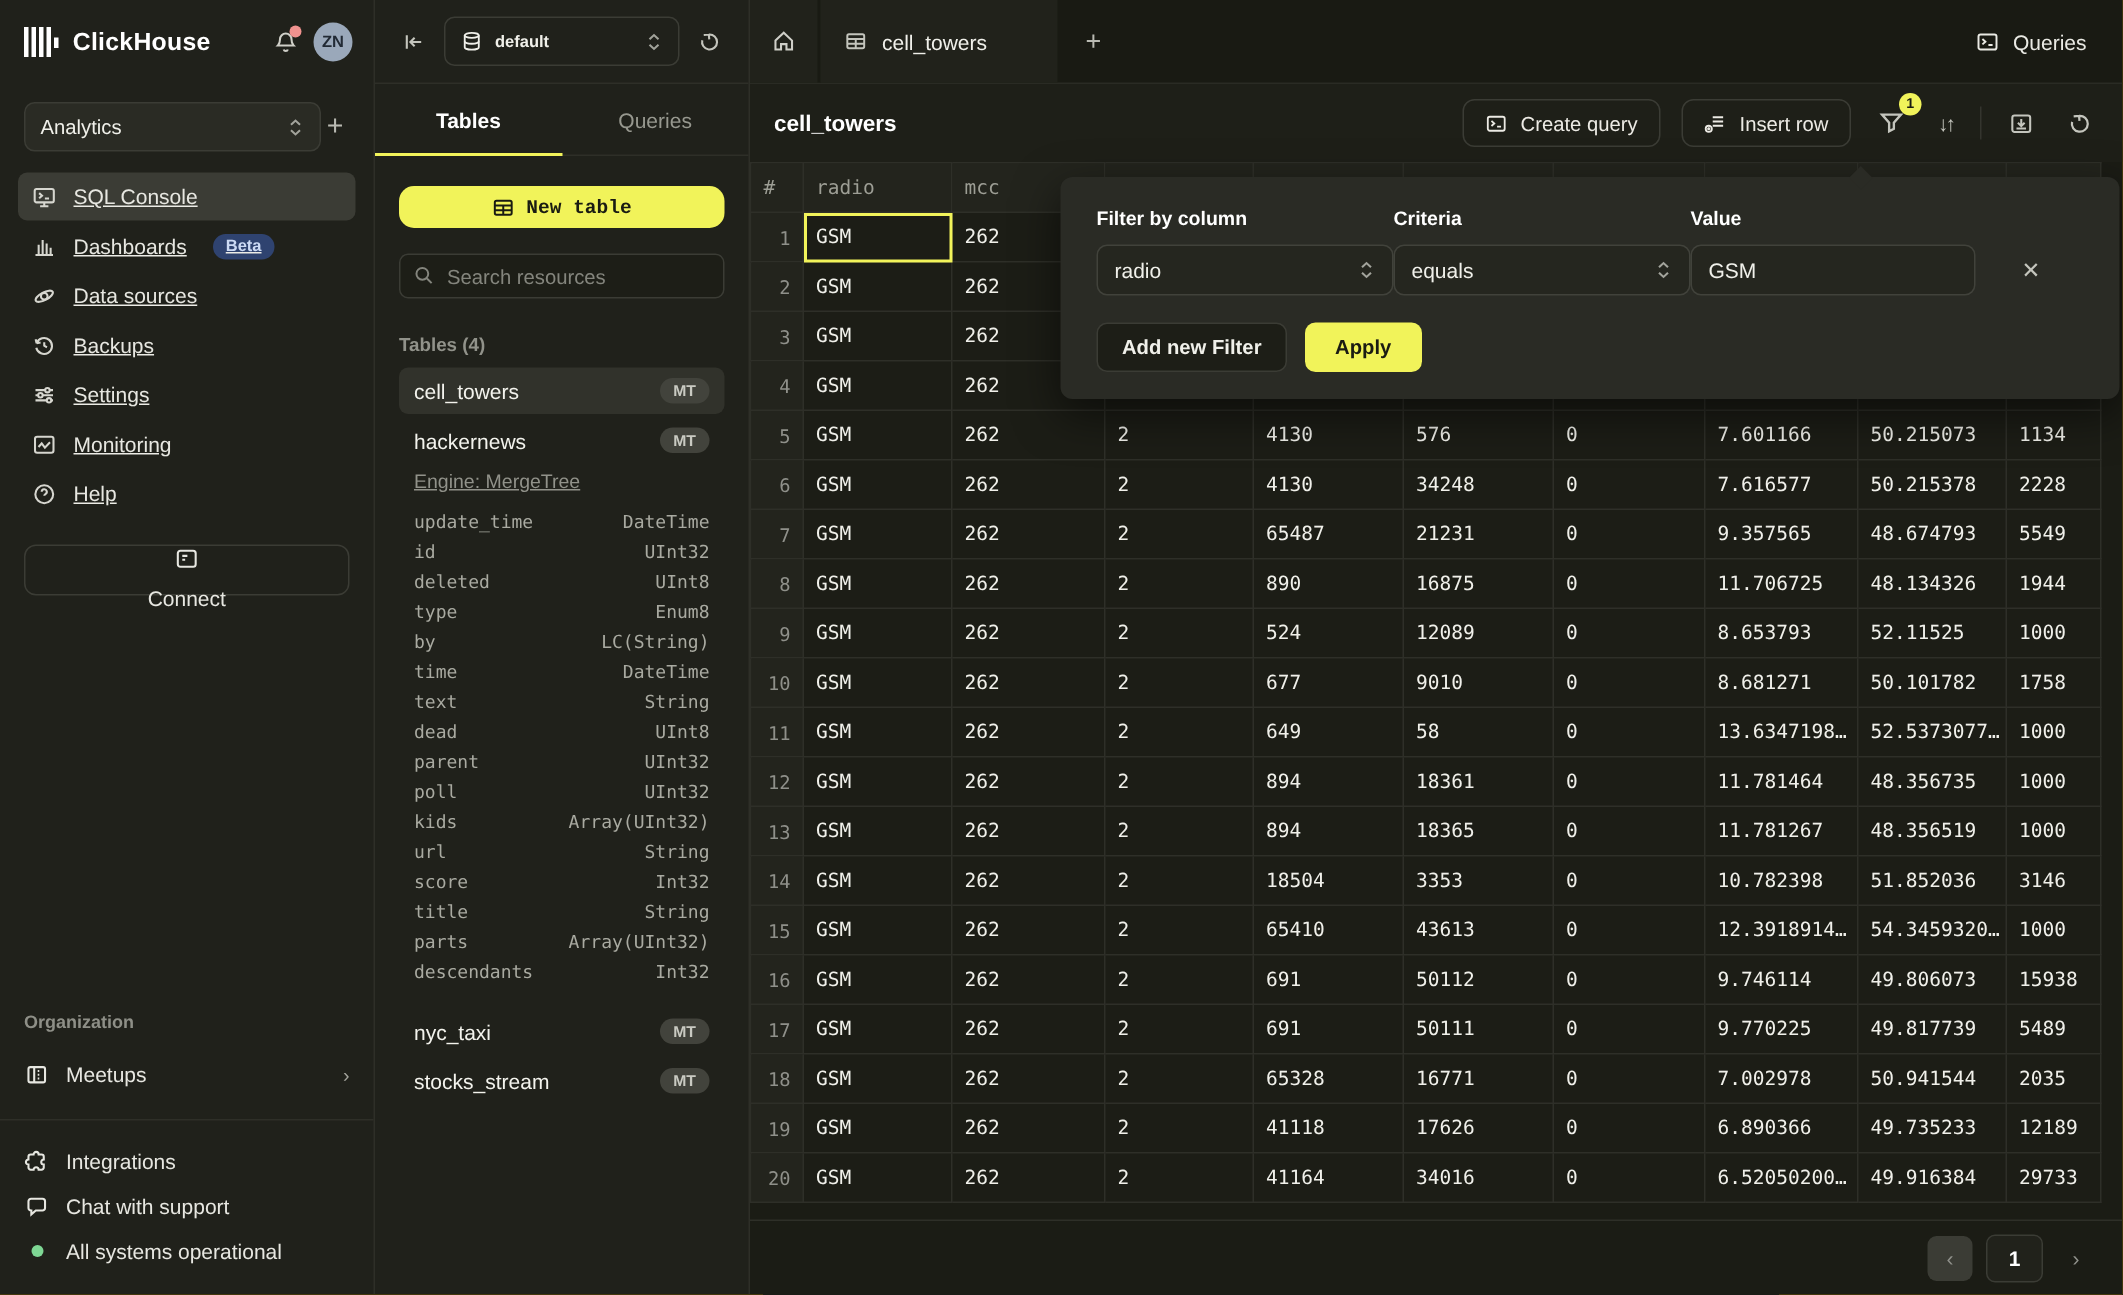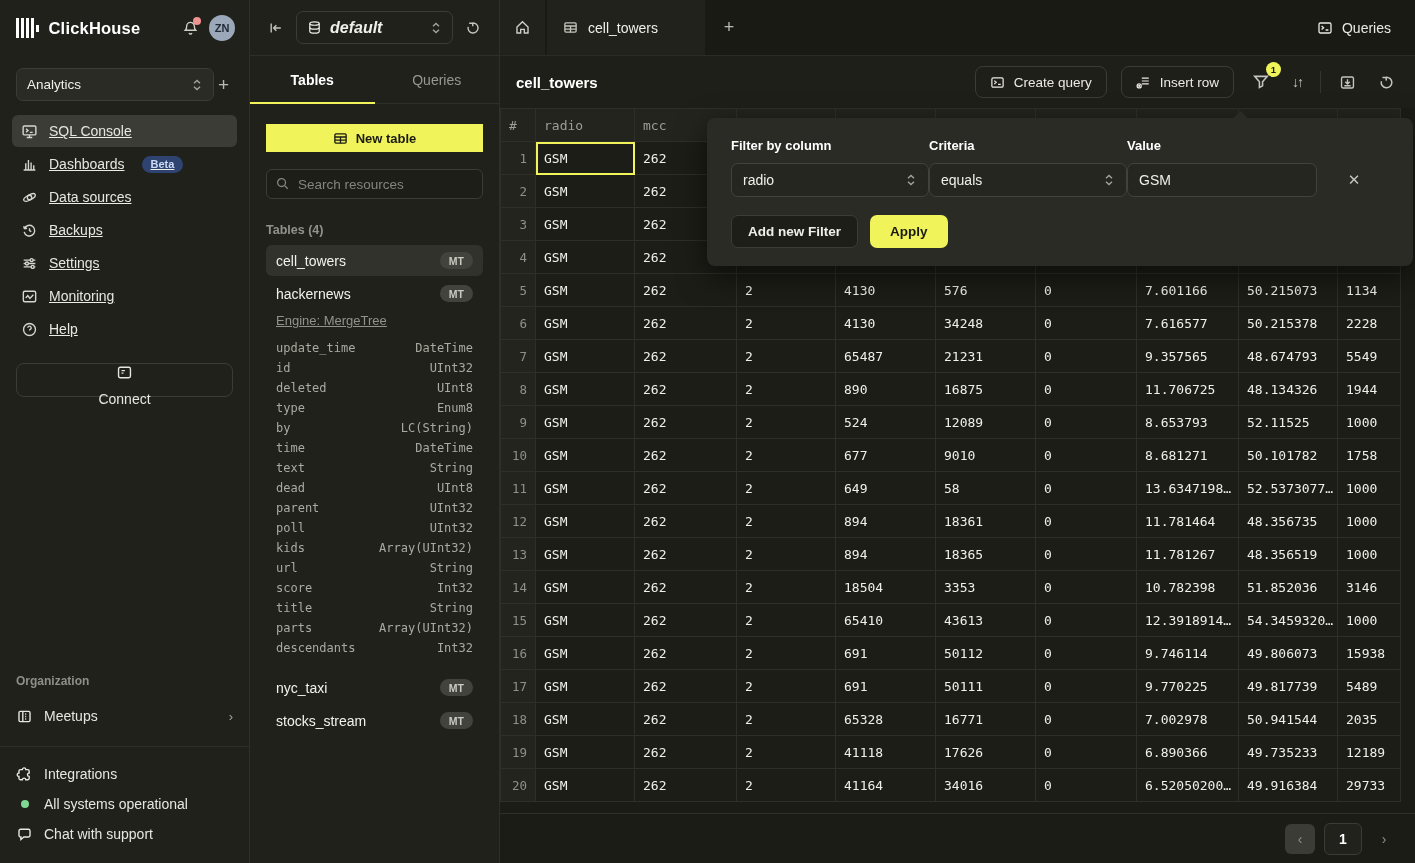--- a/index.html
+++ b/index.html
@@ -37,28 +37,28 @@
   .org-item { height:32px; display:flex; align-items:center; gap:11px; font-size:14px; color:#e7e7e1; }
   .org-item .chev { margin-left:auto; color:#a2a39b; font-size:13px; }
   .sb-footer { border-top:1px solid #2e2f28; margin-top:14px; padding:12px 16px 14px 16px; }
   .sb-footer .f-item { height:30px; display:flex; align-items:center; gap:11px; font-size:14px; color:#e7e7e1; }
   .status-dot { width:8px; height:8px; border-radius:50%; background:#7ed794; margin:0 4px 0 5px; }
 
   
   .explorer { width:250px; background:#20211b; border-right:1px solid #2e2f28; display:flex; flex-direction:column; flex-shrink:0; }
   .ex-top { height:56px; display:flex; align-items:center; padding:0 14px; gap:8px; border-bottom:1px solid #2e2f28; color:#b9bab2; }
   .db-select { flex:1; height:33px; border:1px solid #3b3c35; border-radius:7px; display:flex; align-items:center; gap:8px; padding:0 10px; color:#f0f0ea; }
-  .db-select .name { font-size:16px; font-weight:600; flex:1;font-style:italic; }
+  .db-select .name { font-size:11px; font-weight:600; flex:1; }
   .ex-tabs { display:flex; height:48px; border-bottom:1px solid #2e2f28; }
   .ex-tab { flex:1; display:flex; align-items:center; justify-content:center; font-size:14px; color:#97988f; position:relative; }
   .ex-tab.active { color:#fff; font-weight:600; }
   .ex-tab.active::after { content:""; position:absolute; left:0; right:0; bottom:-1px; height:2px; background:#f1f35a; }
 
   .ex-body { padding:20px 16px 0 16px; overflow:hidden; flex:1; }
-  .new-table-btn { width:100%; height:28px; background:#f1f35a; color:#1a1b12; border:none; border-radius:0; font-size:13px; font-weight:700; display:flex; align-items:center; justify-content:center; gap:8px; font-family:Liberation Sans, sans-serif; }
+  .new-table-btn { width:100%; height:28px; background:#f1f35a; color:#1a1b12; border:none; border-radius:10px; font-size:13px; font-weight:700; display:flex; align-items:center; justify-content:center; gap:8px; font-family:Liberation Mono, monospace; }
   .search-box { position:relative; margin-top:17px; }
   .search-box input { width:100%; height:30px; background:#1d1e17; border:1px solid #3b3c35; border-radius:6px; color:#e7e7e1; font-size:13.5px; padding:0 10px 0 31px; font-family:inherit; outline:none; }
   .search-box input::placeholder { color:#84857d; }
   .search-ic { position:absolute; left:9px; top:7px; color:#84857d; }
   .sect-label { margin:24px 0 8px 0; font-size:12.5px; font-weight:600; color:#91928a; }
   .tbl-row { height:31px; display:flex; align-items:center; padding:0 10px; border-radius:6px; font-size:14px; font-weight:500; color:#f3f3ed; }
   .tbl-row.selected { background:#31322b; }
   .badge-mt { margin-left:auto; background:#42433c; color:#c9cac2; font-size:10.5px; font-weight:600; padding:2.5px 9px; border-radius:10px; }
   .engine-line { padding:4px 10px 8px 10px; font-size:13px; color:#91928a;text-decoration:underline; }
   .schema { padding:2px 10px 0 10px; }
@@ -246,30 +246,30 @@
     <div class="sb-footer">
       <div class="f-item">
         <span class="nico">
             <svg width="17" height="17" viewBox="0 0 16 16" fill="none" stroke="currentColor" stroke-width="1.3">
               <path d="M6 3.4a1.6 1.6 0 0 1 3.2 0H11a1.4 1.4 0 0 1 1.4 1.4v1.8a1.6 1.6 0 0 0 0 3.2V11.6A1.4 1.4 0 0 1 11 13H9.2a1.6 1.6 0 0 0-3.2 0H4.2a1.4 1.4 0 0 1-1.4-1.4V9.8a1.6 1.6 0 0 1 0-3.2V4.8A1.4 1.4 0 0 1 4.2 3.4H6z"></path>
             </svg>
           </span>
         <span>Integrations</span>
       </div>
       <div class="f-item">
+        <span class="nico">
+            <svg width="17" height="17" viewBox="0 0 16 16" fill="none" stroke="currentColor" stroke-width="1.3">
+              <path d="M2.8 4.6A1.6 1.6 0 0 1 4.4 3h7.2a1.6 1.6 0 0 1 1.6 1.6v4.2a1.6 1.6 0 0 1-1.6 1.6H7.4L4.6 12.8v-2.4h-.2a1.6 1.6 0 0 1-1.6-1.6V4.6z"></path>
+            </svg>
+          </span>
+        <span>Chat with support</span>
+      </div>
+      <div class="f-item">
         <span class="status-dot"></span>
         <span>All systems operational</span>
-      </div>
-      <div class="f-item">
-        <span class="nico">
-            <svg width="17" height="17" viewBox="0 0 16 16" fill="none" stroke="currentColor" stroke-width="1.3">
-              <path d="M2.8 4.6A1.6 1.6 0 0 1 4.4 3h7.2a1.6 1.6 0 0 1 1.6 1.6v4.2a1.6 1.6 0 0 1-1.6 1.6H7.4L4.6 12.8v-2.4h-.2a1.6 1.6 0 0 1-1.6-1.6V4.6z"></path>
-            </svg>
-          </span>
-        <span>Chat with support</span>
       </div>
     </div>
   </aside>
 
   <section class="explorer">
     <div class="ex-top">
       <span class="icon-btn">
           <svg width="16" height="16" viewBox="0 0 16 16" fill="none" stroke="currentColor" stroke-width="1.4">
             <path d="M3.2 3.5v9M12.8 8H5.6M8.4 5.2L5.6 8l2.8 2.8"></path>
           </svg>

